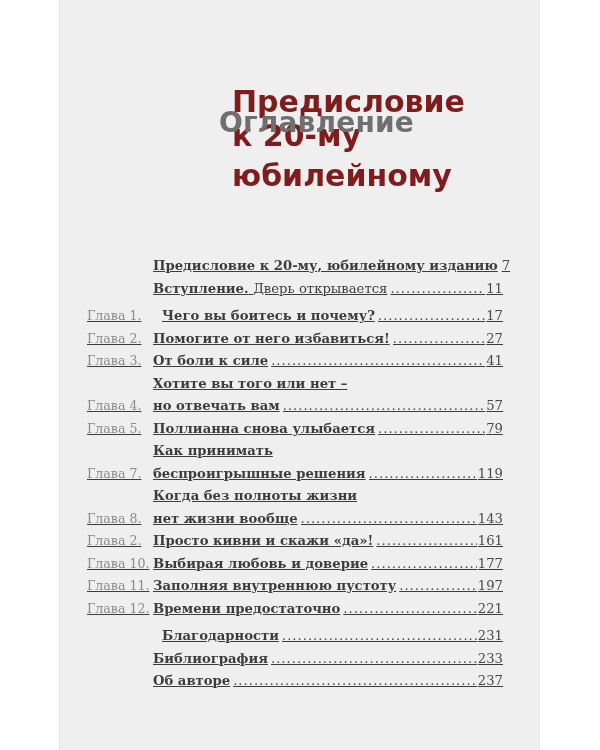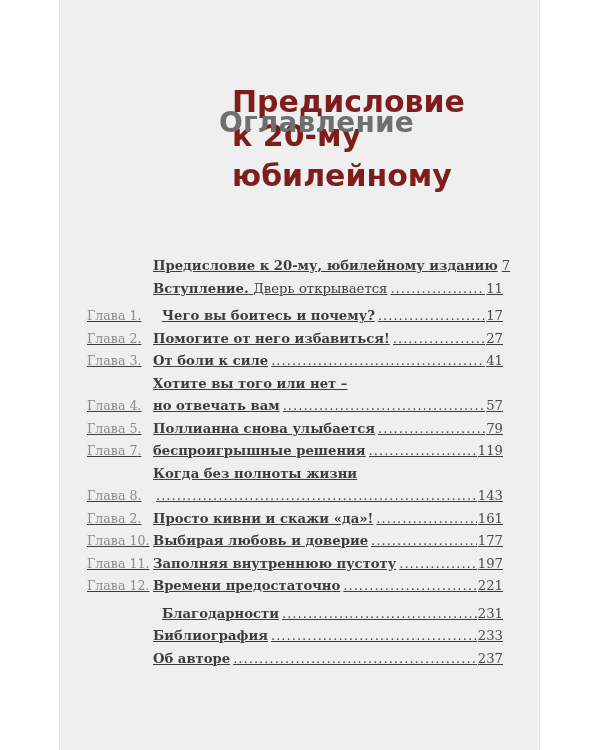--- a/index.html
+++ b/index.html
@@ -180,33 +180,37 @@
         <span class="text">Поллианна снова улыбается</span>
         <span class="dots"></span>
         <span class="num">79</span>
       </div>
         </div>
     </div>
     <div class="row">
       <span class="label">Глава 7.</span>
       <div class="body">
         <div class="line">
+            <span class="text">Как принимать</span>
+          </div>
+        <div class="line">
           <span class="text">беспроигрышные решения</span>
           <span class="dots"></span>
           <span class="num">119</span>
         </div>
       </div>
     </div>
     <div class="row">
       <span class="label">Глава 8.</span>
       <div class="body">
         <div class="line">
             <span class="text">Когда без полноты жизни</span>
           </div>
         <div class="line">
+          <span class="text">нет жизни вообще</span>
           <span class="dots"></span>
           <span class="num">143</span>
         </div>
       </div>
     </div>
     <div class="row">
       <span class="label">Глава 2.</span>
       <div class="body">
           <div class="line">
         <span class="text">Просто кивни и скажи «да»!</span>

